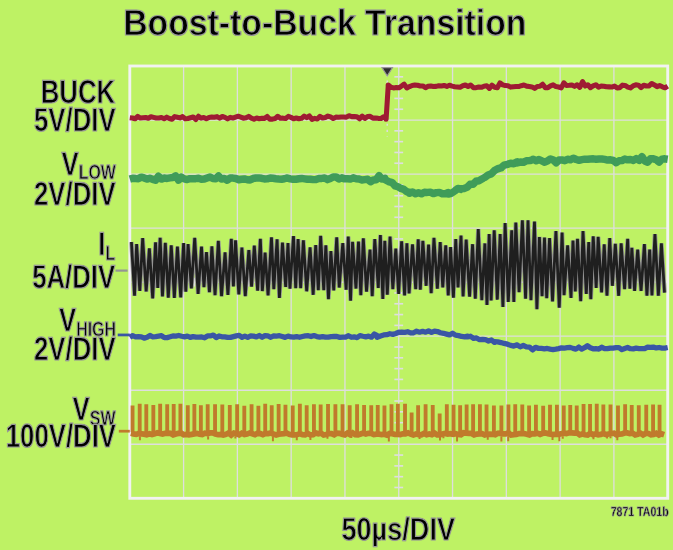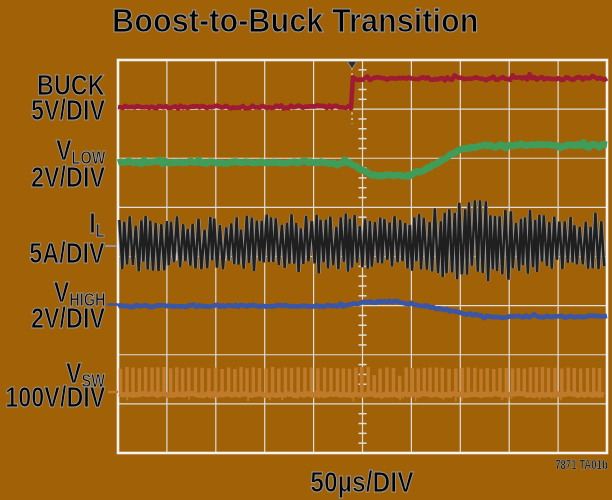--- a/index.html
+++ b/index.html
@@ -1,16 +1,16 @@
 <!DOCTYPE html>
 <html><head>
 <meta charset="utf-8">
 <style>
   html,body{margin:0;padding:0;background:#000;}
-  .stage{position:relative;width:612px;height:500px;background:#a16207;overflow:hidden;
+  .stage{position:relative;width:612px;height:500px;background:#bef264;overflow:hidden;
          font-family:"Liberation Sans",sans-serif;}
   .halo{color:#000;font-weight:bold;
         -webkit-text-stroke:1.1px #989898;
         text-shadow:0 0 1px #7a7a7a;}
   .title{position:absolute;left:112px;top:4px;font-size:33px;line-height:1;
          transform:scaleX(0.93);transform-origin:left top;white-space:nowrap;}
   .lab{position:absolute;right:507px;line-height:1;font-size:30px;white-space:nowrap;
        transform:scaleX(0.78);transform-origin:right top;}
   .lab .sub{font-size:0.62em;position:relative;top:0.2em;}
   #svg{position:absolute;left:0;top:0;}

